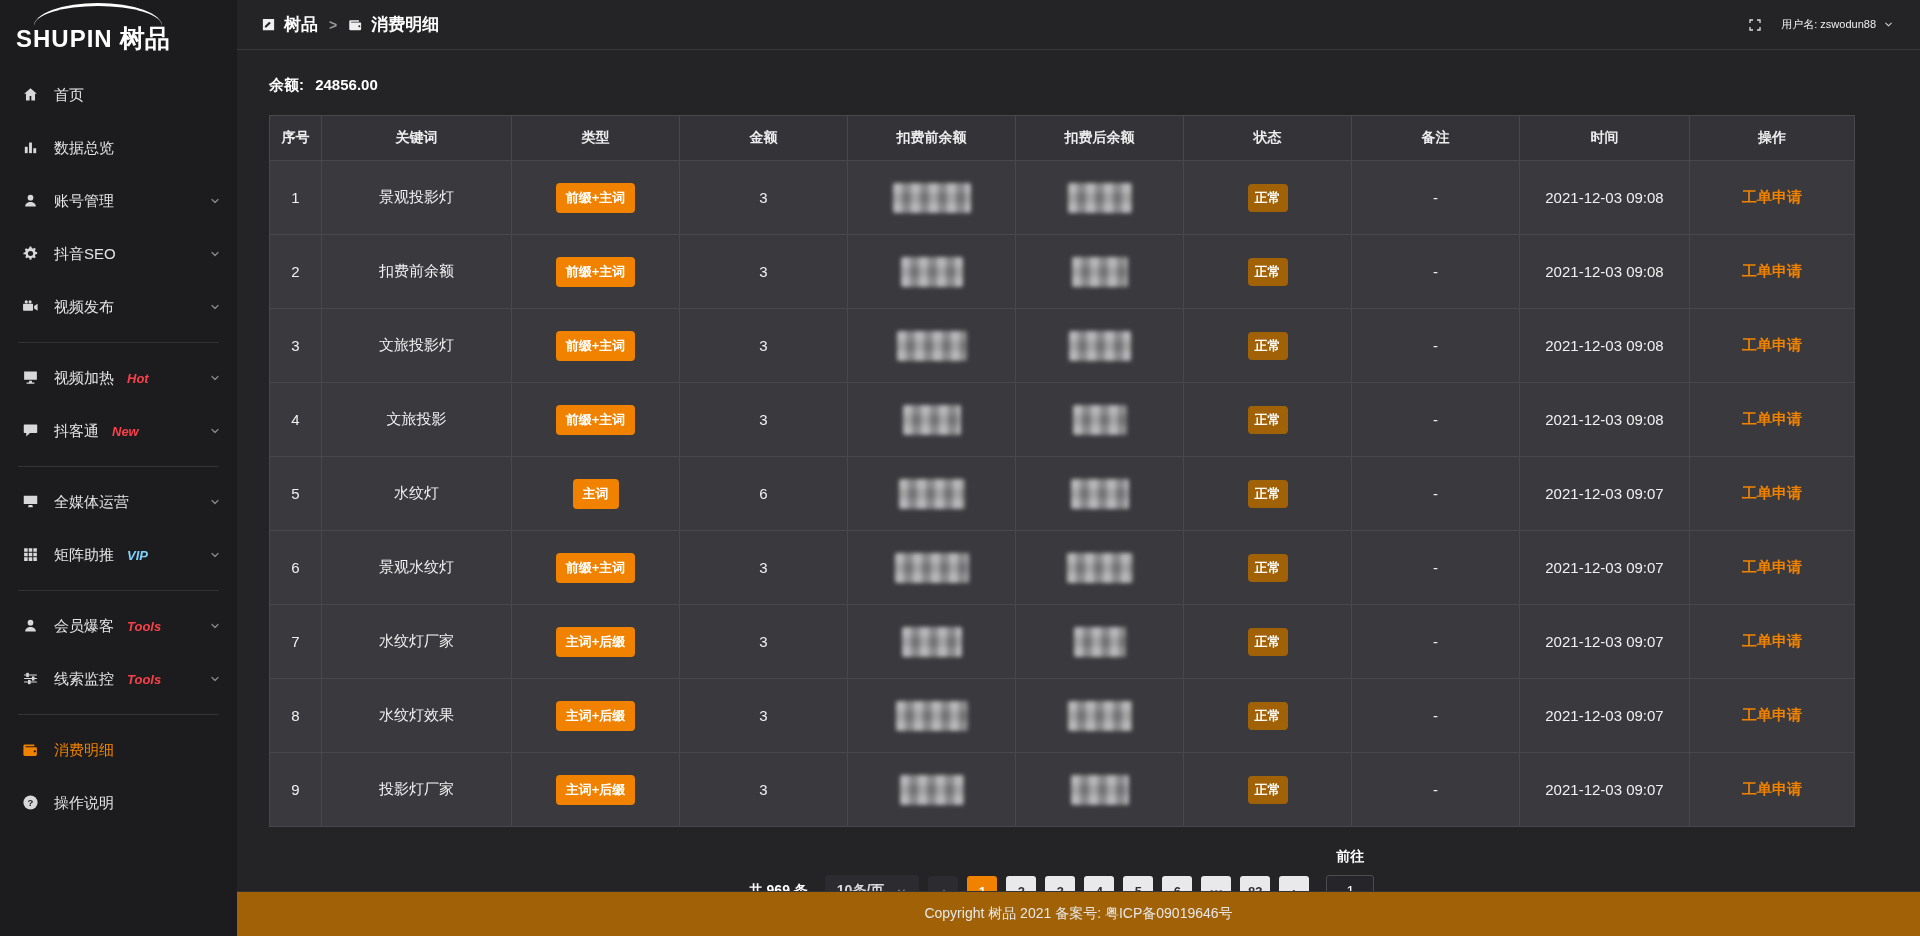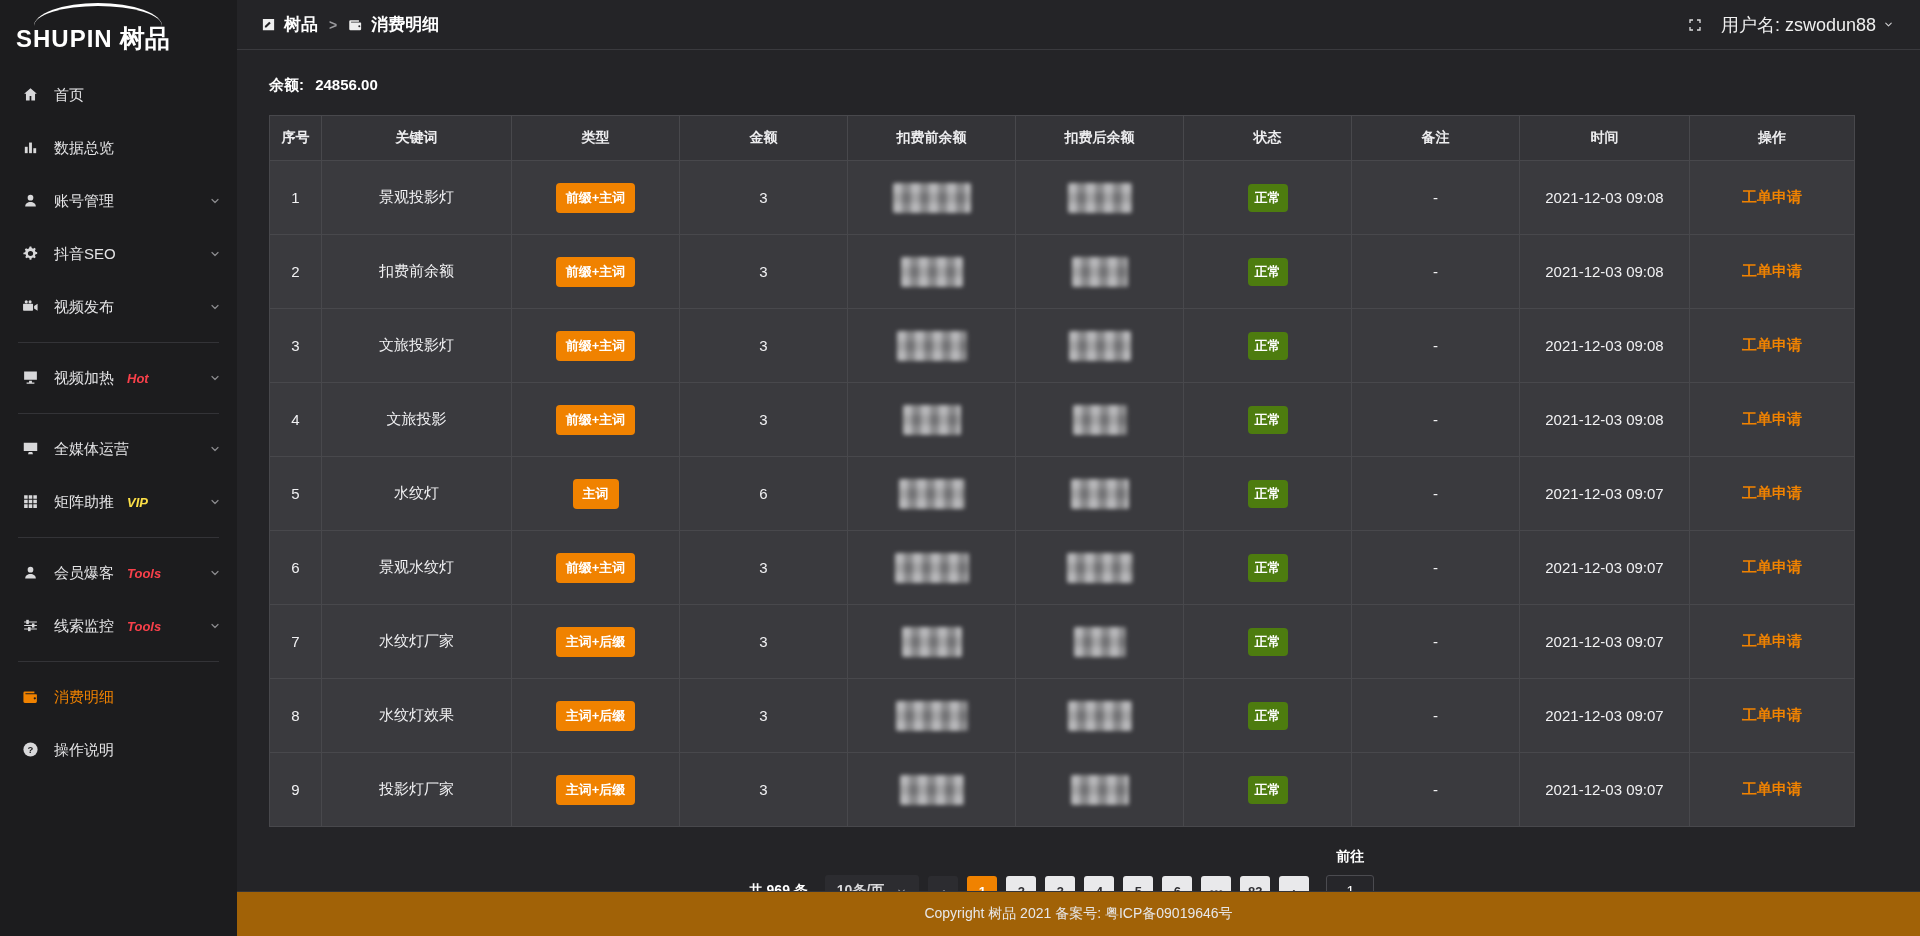--- a/index.html
+++ b/index.html
@@ -29,39 +29,39 @@
   .menu-item.active .mi-icon{color:#f08200;}
   
   .topbar{position:absolute;left:237px;top:0;right:0;height:50px;background:#242427;
     border-bottom:1px solid #3a3a3e;display:flex;align-items:center;
     padding:0 26px 0 24px;box-sizing:border-box;}
   .breadcrumb{display:flex;align-items:center;gap:11px;color:#fff;font-size:17px;font-weight:bold;}
   .bc-item{display:flex;align-items:center;gap:8px;cursor:pointer;}
   .bc-icon{display:inline-flex;color:#efefef;}
   .bc-icon svg{width:15px;height:15px;}
   .bc-sep{color:#9b9b9f;font-size:14px;font-weight:bold;}
-  .topbar-right{margin-left:auto;display:flex;align-items:center;gap:18px;color:#efefef;font-size:18px;}
+  .topbar-right{margin-left:auto;display:flex;align-items:center;gap:18px;color:#efefef;font-size:11px;}
   .fs-icon{display:inline-flex;color:#dedee0;cursor:pointer;}
   .fs-icon svg{width:16px;height:16px;}
   .user-wrap{display:flex;align-items:center;gap:7px;cursor:pointer;}
   .user-chevron{display:inline-flex;color:#cfcfd1;}
   .user-chevron svg{width:11px;height:11px;}
   
   .content{position:absolute;left:237px;top:51px;right:0;bottom:0;}
   .balance{padding:25px 0 20px 32px;color:#fff;font-size:15px;font-weight:bold;}
   .balance-value{margin-left:7px;}
   .table-wrap{margin:0 66px 0 32px;}
   table{width:100%;border-collapse:collapse;table-layout:fixed;}
   th{background:#343438;height:42px;font-size:14px;color:#ededef;font-weight:bold;
      border:1px solid #48484c;}
   td{background:#3a3a3e;height:71px;text-align:center;color:#f1f1f3;font-size:15px;
      border:1px solid #48484c;}
   .type-badge{display:inline-block;background:#f08200;color:#fff;font-size:13px;
      padding:6px 10px;border-radius:4px;font-weight:bold;}
-  .status-badge{display:inline-block;background:#4d7c0f;color:#fff;font-size:13px;
+  .status-badge{display:inline-block;background:#a16207;color:#fff;font-size:13px;
      padding:5px 7px;border-radius:4px;font-weight:bold;}
   .mask{display:inline-block;height:30px;border-radius:2px;background-color:#97979a;
      background-image:
        repeating-linear-gradient(90deg, rgba(255,255,255,.22) 0 9px, rgba(0,0,0,.14) 9px 18px),
        repeating-linear-gradient(0deg, rgba(255,255,255,.10) 0 10px, rgba(0,0,0,.10) 10px 20px);
      filter:blur(2px);vertical-align:middle;}
   .action-link{color:#f08200;cursor:pointer;font-weight:bold;}
   
   .pagination{display:flex;align-items:center;justify-content:center;gap:9px;
      margin:21px 66px 0 32px;color:#fff;font-size:14px;}
@@ -163,20 +163,34 @@
           </svg>
         </span>
         <span class="mi-label">视频加热</span>
         <span class="mi-badge" style="color: rgb(248, 64, 74);">Hot</span>
         <span class="mi-chevron">
           <svg viewBox="0 0 24 24" fill="none" stroke="currentColor" stroke-width="2.4" stroke-linecap="round" stroke-linejoin="round">
             <path d="m6 9 6 6 6-6"></path>
           </svg>
         </span>
       </div>
+      <div class="menu-item">
+        <span class="mi-icon">
+          <svg viewBox="0 0 24 24" fill="currentColor">
+            <path d="M3.5 3.5h17a1 1 0 0 1 1 1v10a1 1 0 0 1-1 1h-9.2L6 20.5v-5H3.5a1 1 0 0 1-1-1v-10a1 1 0 0 1 1-1z"></path>
+          </svg>
+        </span>
+        <span class="mi-label">抖客通</span>
+        <span class="mi-badge" style="color: rgb(248, 64, 74);">New</span>
+        <span class="mi-chevron">
+          <svg viewBox="0 0 24 24" fill="none" stroke="currentColor" stroke-width="2.4" stroke-linecap="round" stroke-linejoin="round">
+            <path d="m6 9 6 6 6-6"></path>
+          </svg>
+        </span>
+      </div>
       <div class="menu-divider"></div>
       <div class="menu-item">
         <span class="mi-icon">
           <svg viewBox="0 0 24 24" fill="currentColor">
             <path d="M2.5 4h19v11.5h-19zM9.5 17h5l1 3h-7z"></path>
           </svg>
         </span>
         <span class="mi-label">全媒体运营</span>
         <span class="mi-chevron">
           <svg viewBox="0 0 24 24" fill="none" stroke="currentColor" stroke-width="2.4" stroke-linecap="round" stroke-linejoin="round">
@@ -184,21 +198,21 @@
           </svg>
         </span>
       </div>
       <div class="menu-item">
         <span class="mi-icon">
           <svg viewBox="0 0 24 24" fill="currentColor">
             <path d="M3 3h5v5H3zm6.5 0h5v5h-5zM16 3h5v5h-5zM3 9.5h5v5H3zm6.5 0h5v5h-5zm6.5 0h5v5h-5zM3 16h5v5H3zm6.5 0h5v5h-5zm6.5 0h5v5h-5z"></path>
           </svg>
         </span>
         <span class="mi-label">矩阵助推</span>
-        <span class="mi-badge" style="color: #fde047;">VIP</span>
+        <span class="mi-badge" style="color: #7dd3fc;">VIP</span>
         <span class="mi-chevron">
           <svg viewBox="0 0 24 24" fill="none" stroke="currentColor" stroke-width="2.4" stroke-linecap="round" stroke-linejoin="round">
             <path d="m6 9 6 6 6-6"></path>
           </svg>
         </span>
       </div>
       <div class="menu-divider"></div>
       <div class="menu-item">
         <span class="mi-icon">
           <svg viewBox="0 0 24 24" fill="currentColor">

